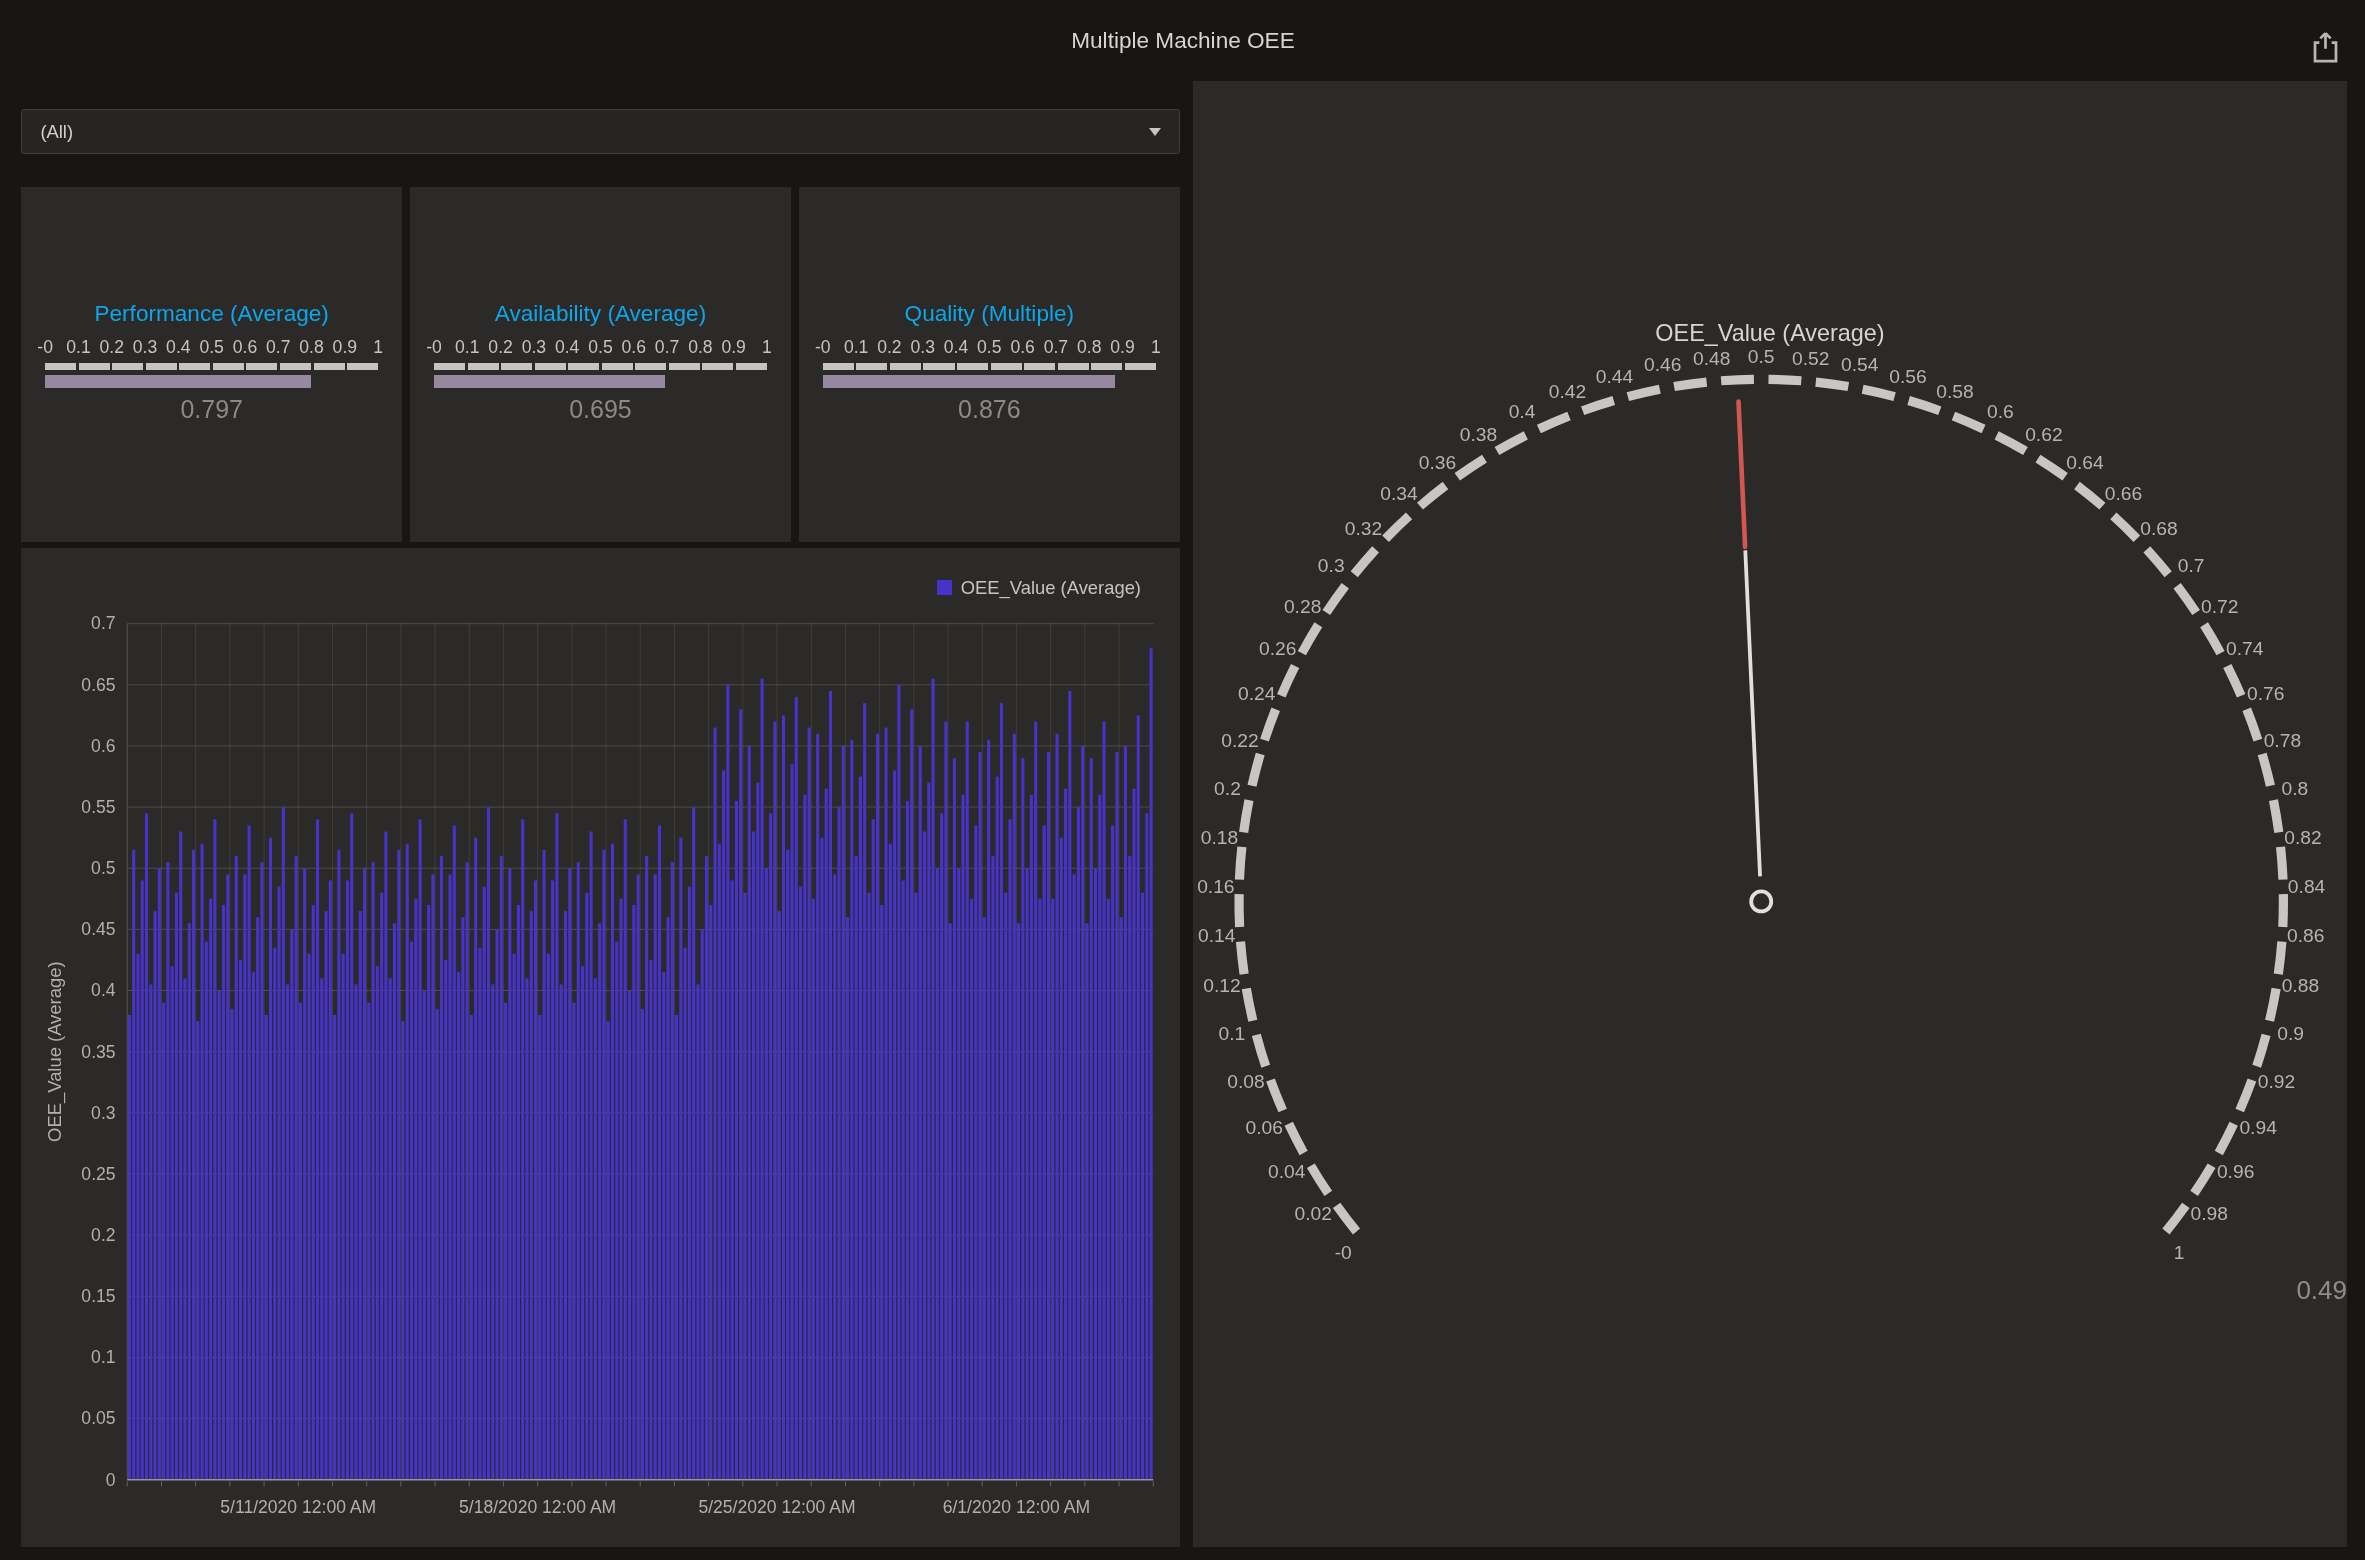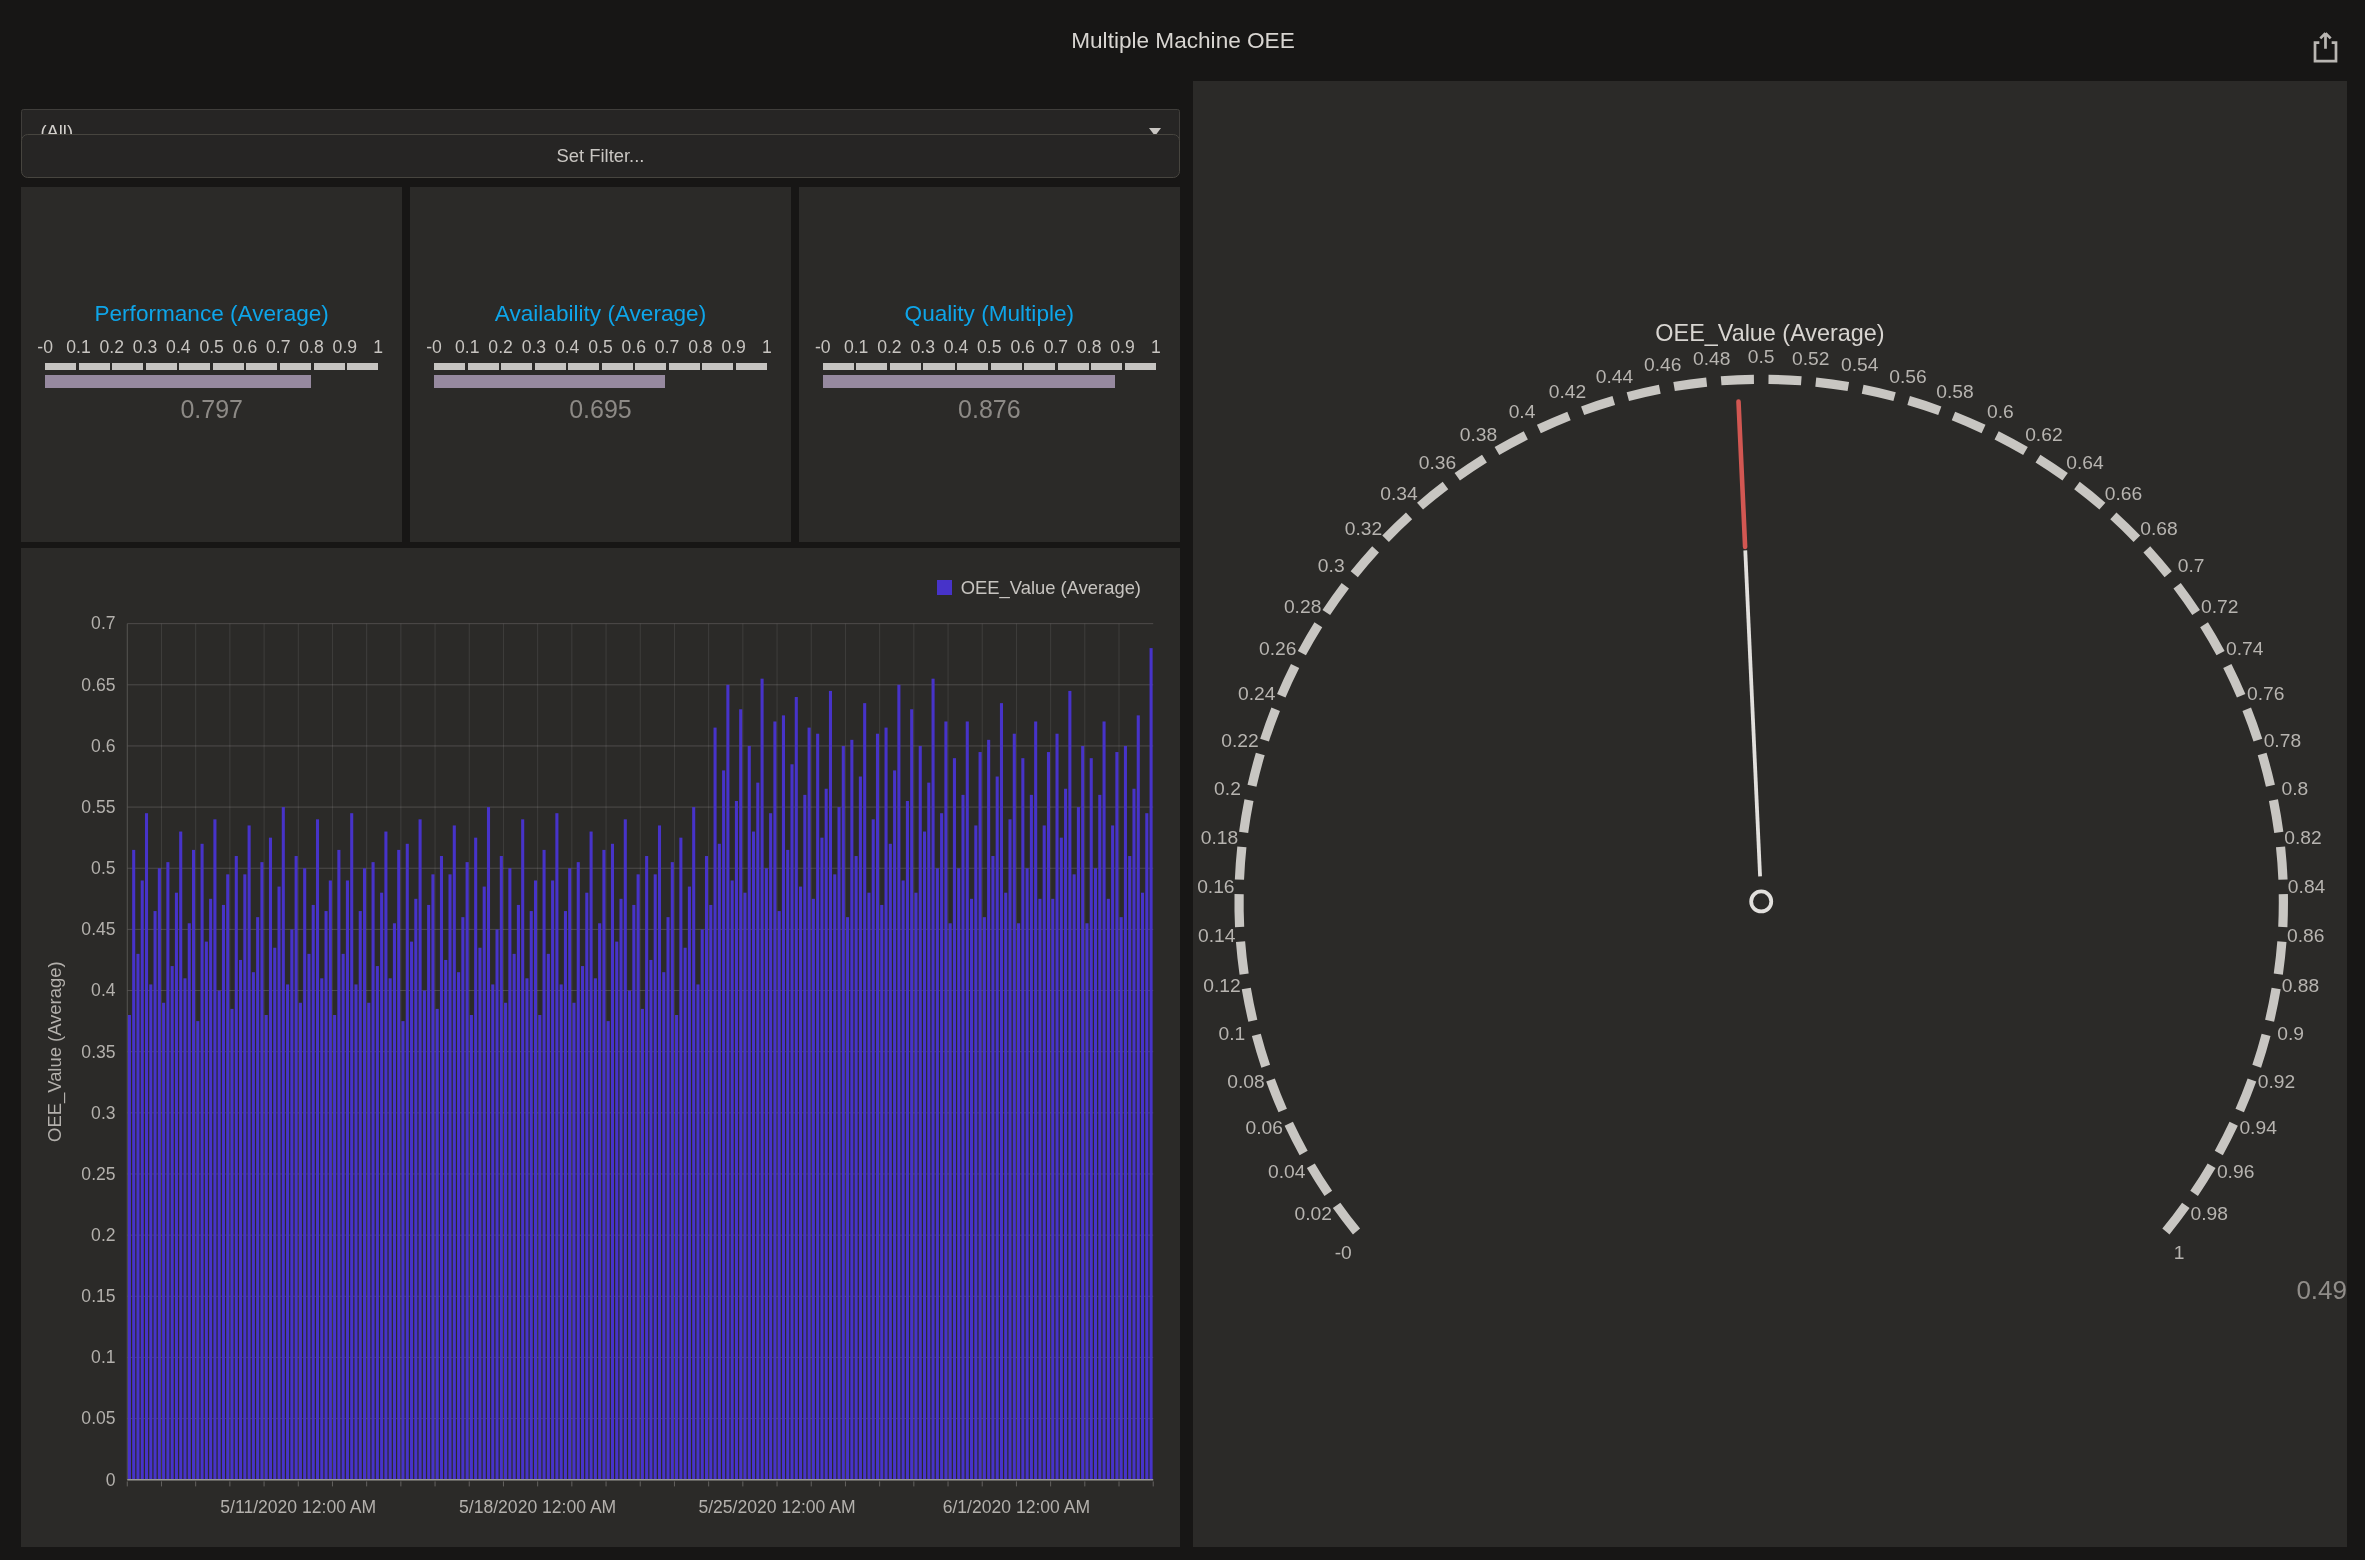--- a/index.html
+++ b/index.html
@@ -54,21 +54,20 @@
       <path d="M10 11 H6.5 V26 H23.5 V11 H20" fill="none" stroke="#b9b6b2" stroke-width="2.2"></path>
       <path d="M15 16 V4 M15 3.4 L10.8 7.6 M15 3.4 L19.2 7.6" fill="none" stroke="#b9b6b2" stroke-width="2.2"></path>
     </svg>
   </button>
 
   <div class="dropdown">
     <span>(All)</span>
     <span class="caret"></span>
   </div>
 
-  <button class="set-filter">Set Filter...</button>
 
   <div class="cards">
     <div class="card">
       <div class="card-title">Performance (Average)</div>
       <div class="scale">
           <div class="scale-labels">
             <span style="left: 0%;">-0</span>
             <span style="left: 10%;">0.1</span>
             <span style="left: 20%;">0.2</span>
             <span style="left: 30%;">0.3</span>

